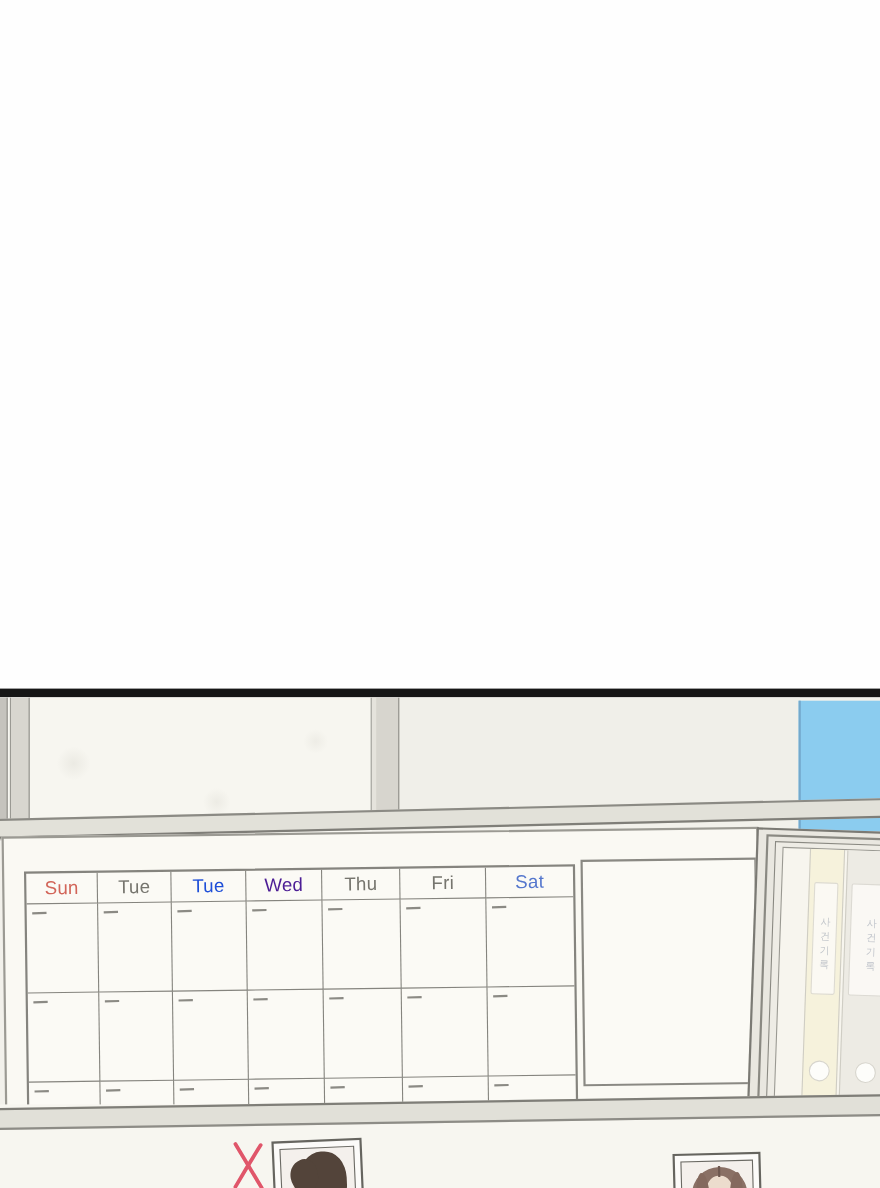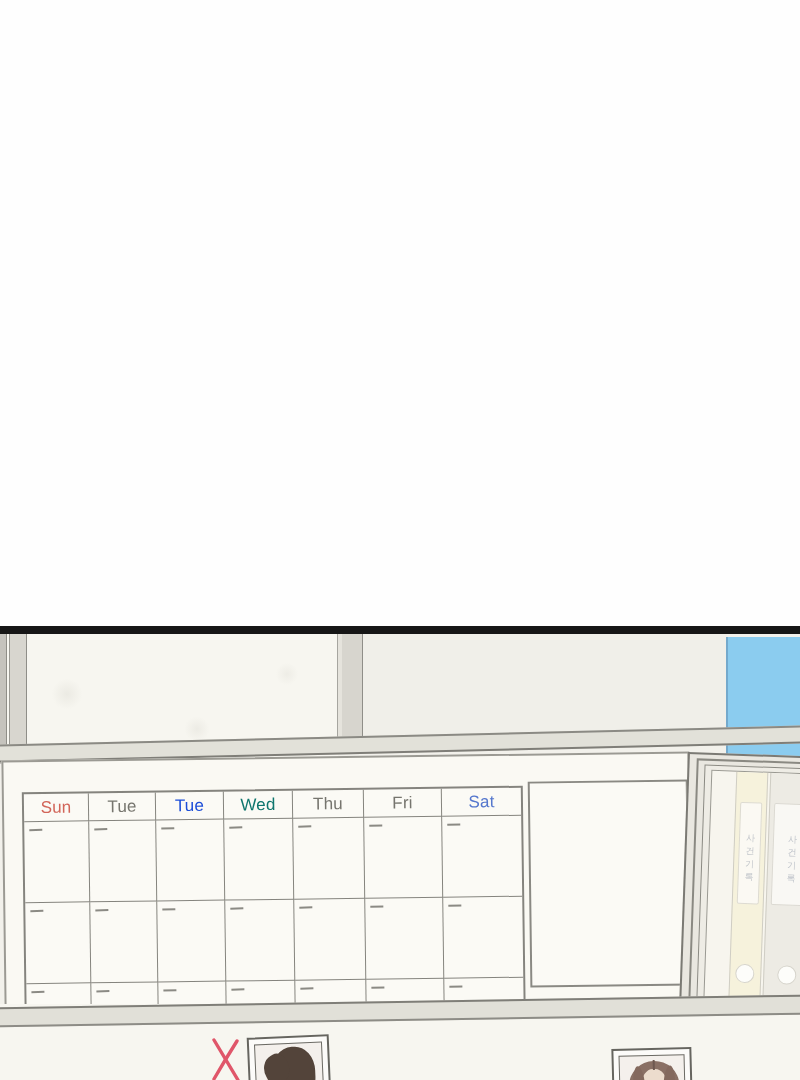--- a/index.html
+++ b/index.html
@@ -88,21 +88,21 @@
     <div class="pillar-left"></div>
     <div class="pillar-mid"></div>
     <div class="blue-wall"></div>
     <div class="rail"></div>
 
     <div class="whiteboard">
       <div class="cal-grid" id="cal-grid">
           <div class="cal-head-cell" style="color: rgb(210, 101, 89);">Sun</div>
           <div class="cal-head-cell" style="color: rgb(118, 117, 110);">Tue</div>
           <div class="cal-head-cell" style="color: #1d4ed8;">Tue</div>
-          <div class="cal-head-cell" style="color: #0f766e; text-align: right;">Wed</div>
+          <div class="cal-head-cell" style="color: #4c1d95; text-align: right;">Wed</div>
           <div class="cal-head-cell" style="color: rgb(118, 117, 110); text-align: center;">Thu</div>
           <div class="cal-head-cell" style="color: rgb(118, 117, 110);">Fri</div>
           <div class="cal-head-cell" style="color: rgb(85, 119, 205);">Sat</div>
           <div class="cal-cell">
             <div class="date-dash"></div>
           </div>
           <div class="cal-cell">
             <div class="date-dash"></div>
           </div>
           <div class="cal-cell">

